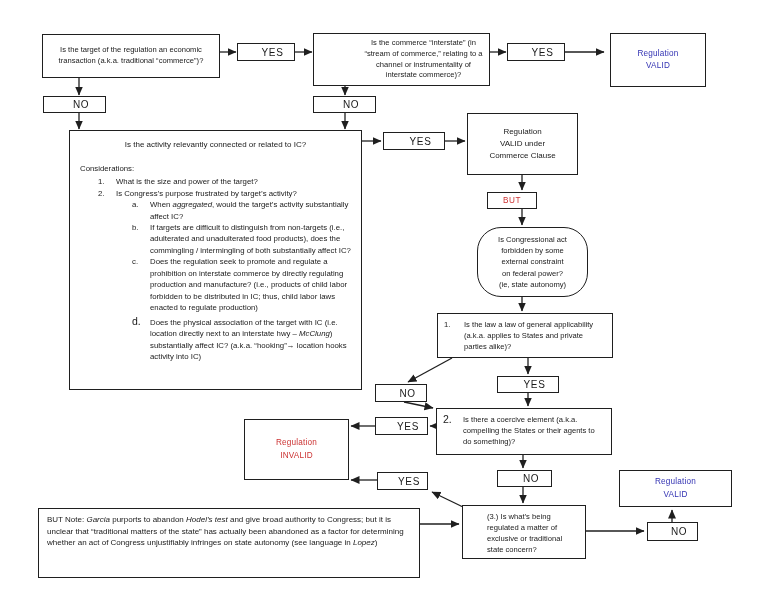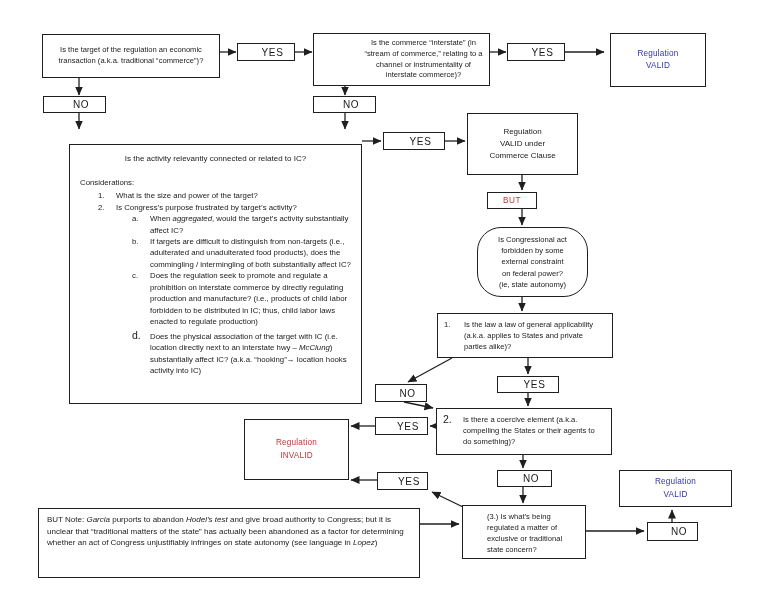--- a/index.html
+++ b/index.html
@@ -11,21 +11,21 @@
   .lbl{font-size:10px;letter-spacing:.6px;padding-left:13px;}
   .q{font-size:7.6px;line-height:1.4;padding:2px 4px;}
   .outcome{font-size:8.2px;line-height:1.5;letter-spacing:.2px;}
   .outcome span{display:block;}
   .valid{color:#3333b3;}
   .invalid{color:#cc3333;}
   .butred{color:#cc3333;font-size:8.2px;letter-spacing:.5px;}
   .blk{font-size:8px;line-height:1.5;}
   .blk span{display:block;}
   
-  .bigbox{font-size:7.8px;line-height:1.47;padding:8px 10px 6px 10px;text-align:left;margin-top:14px;}
+  .bigbox{font-size:7.8px;line-height:1.47;padding:8px 10px 6px 10px;text-align:left;}
   .bigbox .title{text-align:center;font-size:8px;margin-bottom:12px;}
   .bigbox .cons{margin-bottom:2px;}
   .li{display:flex;align-items:baseline;}
   .li .mk{flex:0 0 18px;text-align:left;}
   .lvl1{padding-left:18px;}
   .lvl2{padding-left:52px;}
   .mk-big{font-size:10.5px;}
   .it{font-style:italic;}
   
   .note{font-size:8px;line-height:1.45;padding:5px 8px;text-align:left;}

